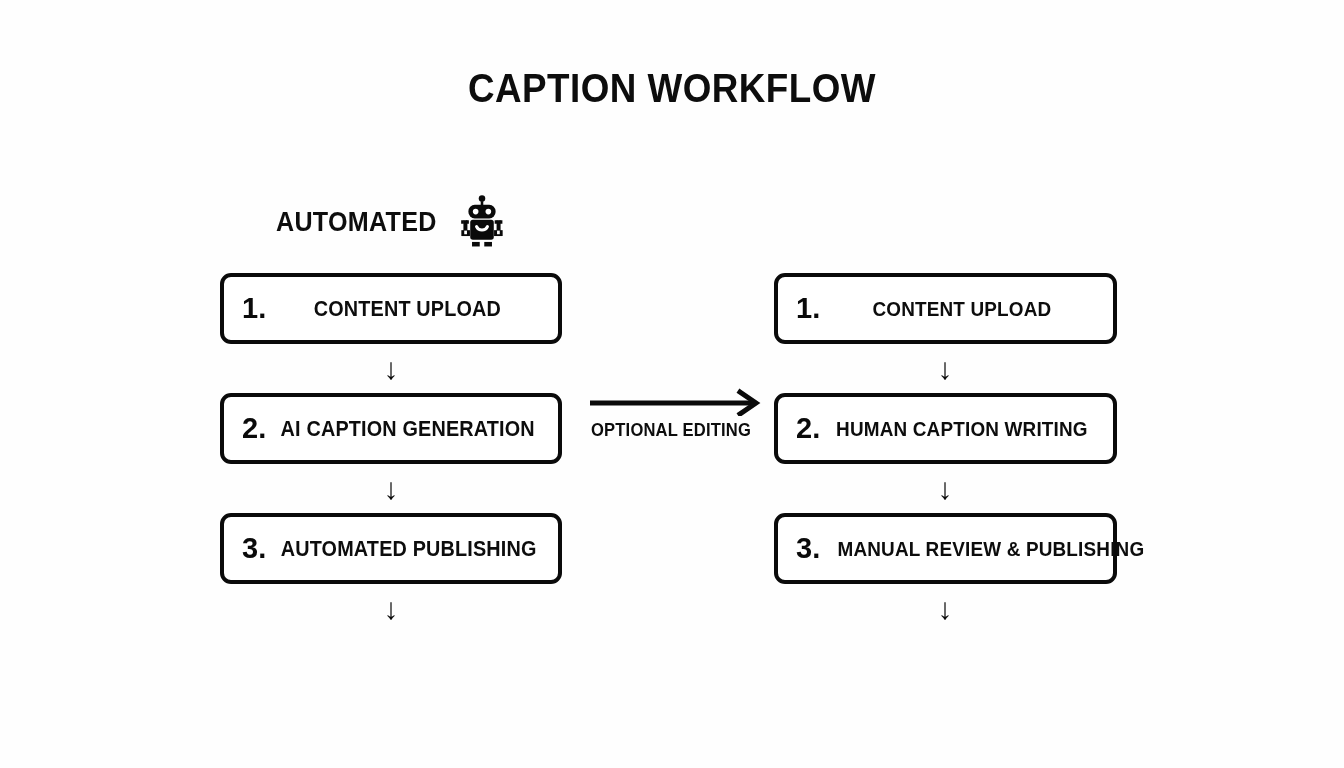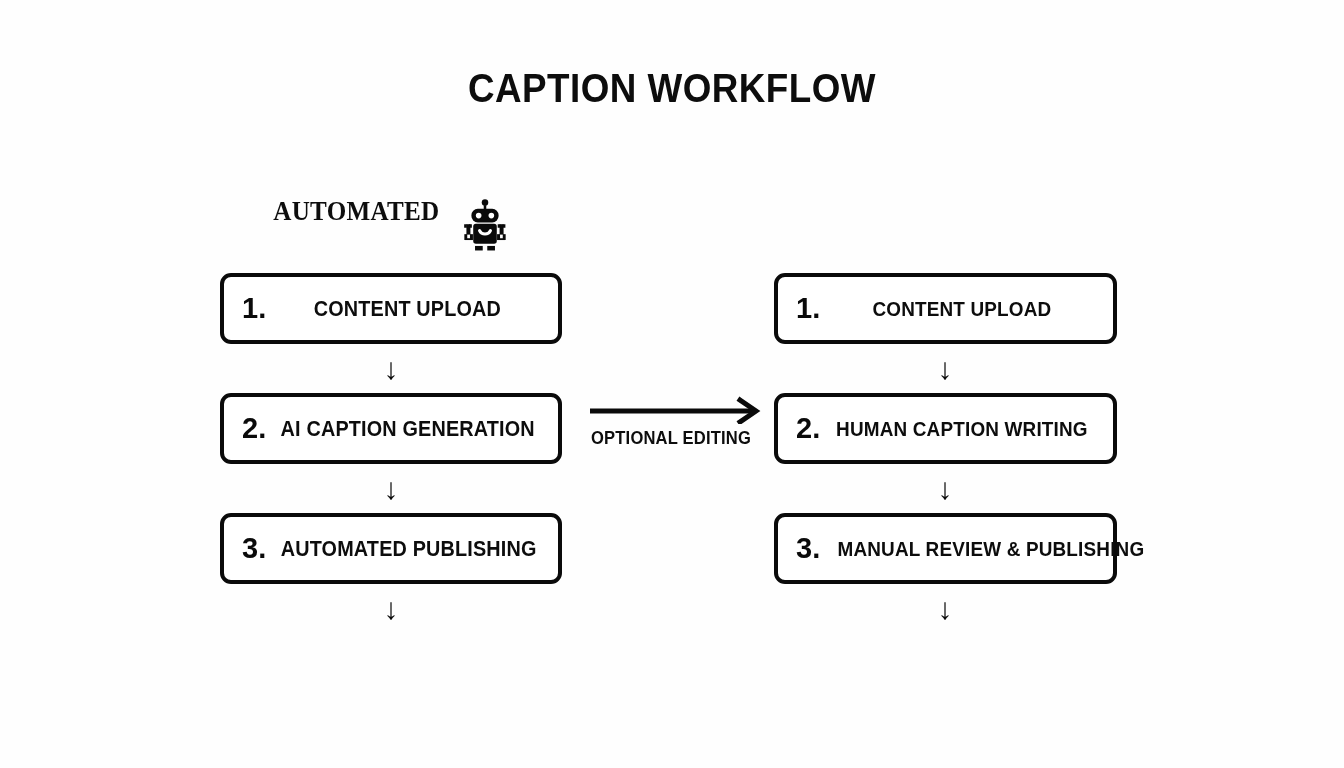--- a/index.html
+++ b/index.html
@@ -35,23 +35,22 @@
     color: #0d0d0d;
     transform: scaleX(0.92);
   }
 
   
   .col-header {
     position: absolute;
     top: 196px;
     height: 52px;
     display: flex;
-    align-items: flex-start;
+    align-items: center;
     gap: 10px;
-    font-family: Liberation Serif, serif;
   }
   .col-header.left  { left: 220px; width: 342px; justify-content: center; }
   .col-header.right { left: 774px; width: 343px; justify-content: center; }
 
   .col-title {
     font-size: 27px;
     font-weight: 700;
     letter-spacing: 0.3px;
     color: #0d0d0d;
     transform: scaleX(0.93);
@@ -122,21 +121,21 @@
   .col-left  .down-arrow { left: 371px; }
   .col-right .down-arrow { left: 925px; }
   .da1 { top: 350px; }
   .da2 { top: 470px; }
   .da3 { top: 590px; }
 
   
   .connector {
     position: absolute;
     left: 580px;
-    top: 392px;
+    top: 384px;
     width: 182px;
     height: 70px;
   }
   .connector svg { display: block; }
   .connector-label {
     position: absolute;
     top: 36px;
     left: 0;
     width: 182px;
     text-align: center;

